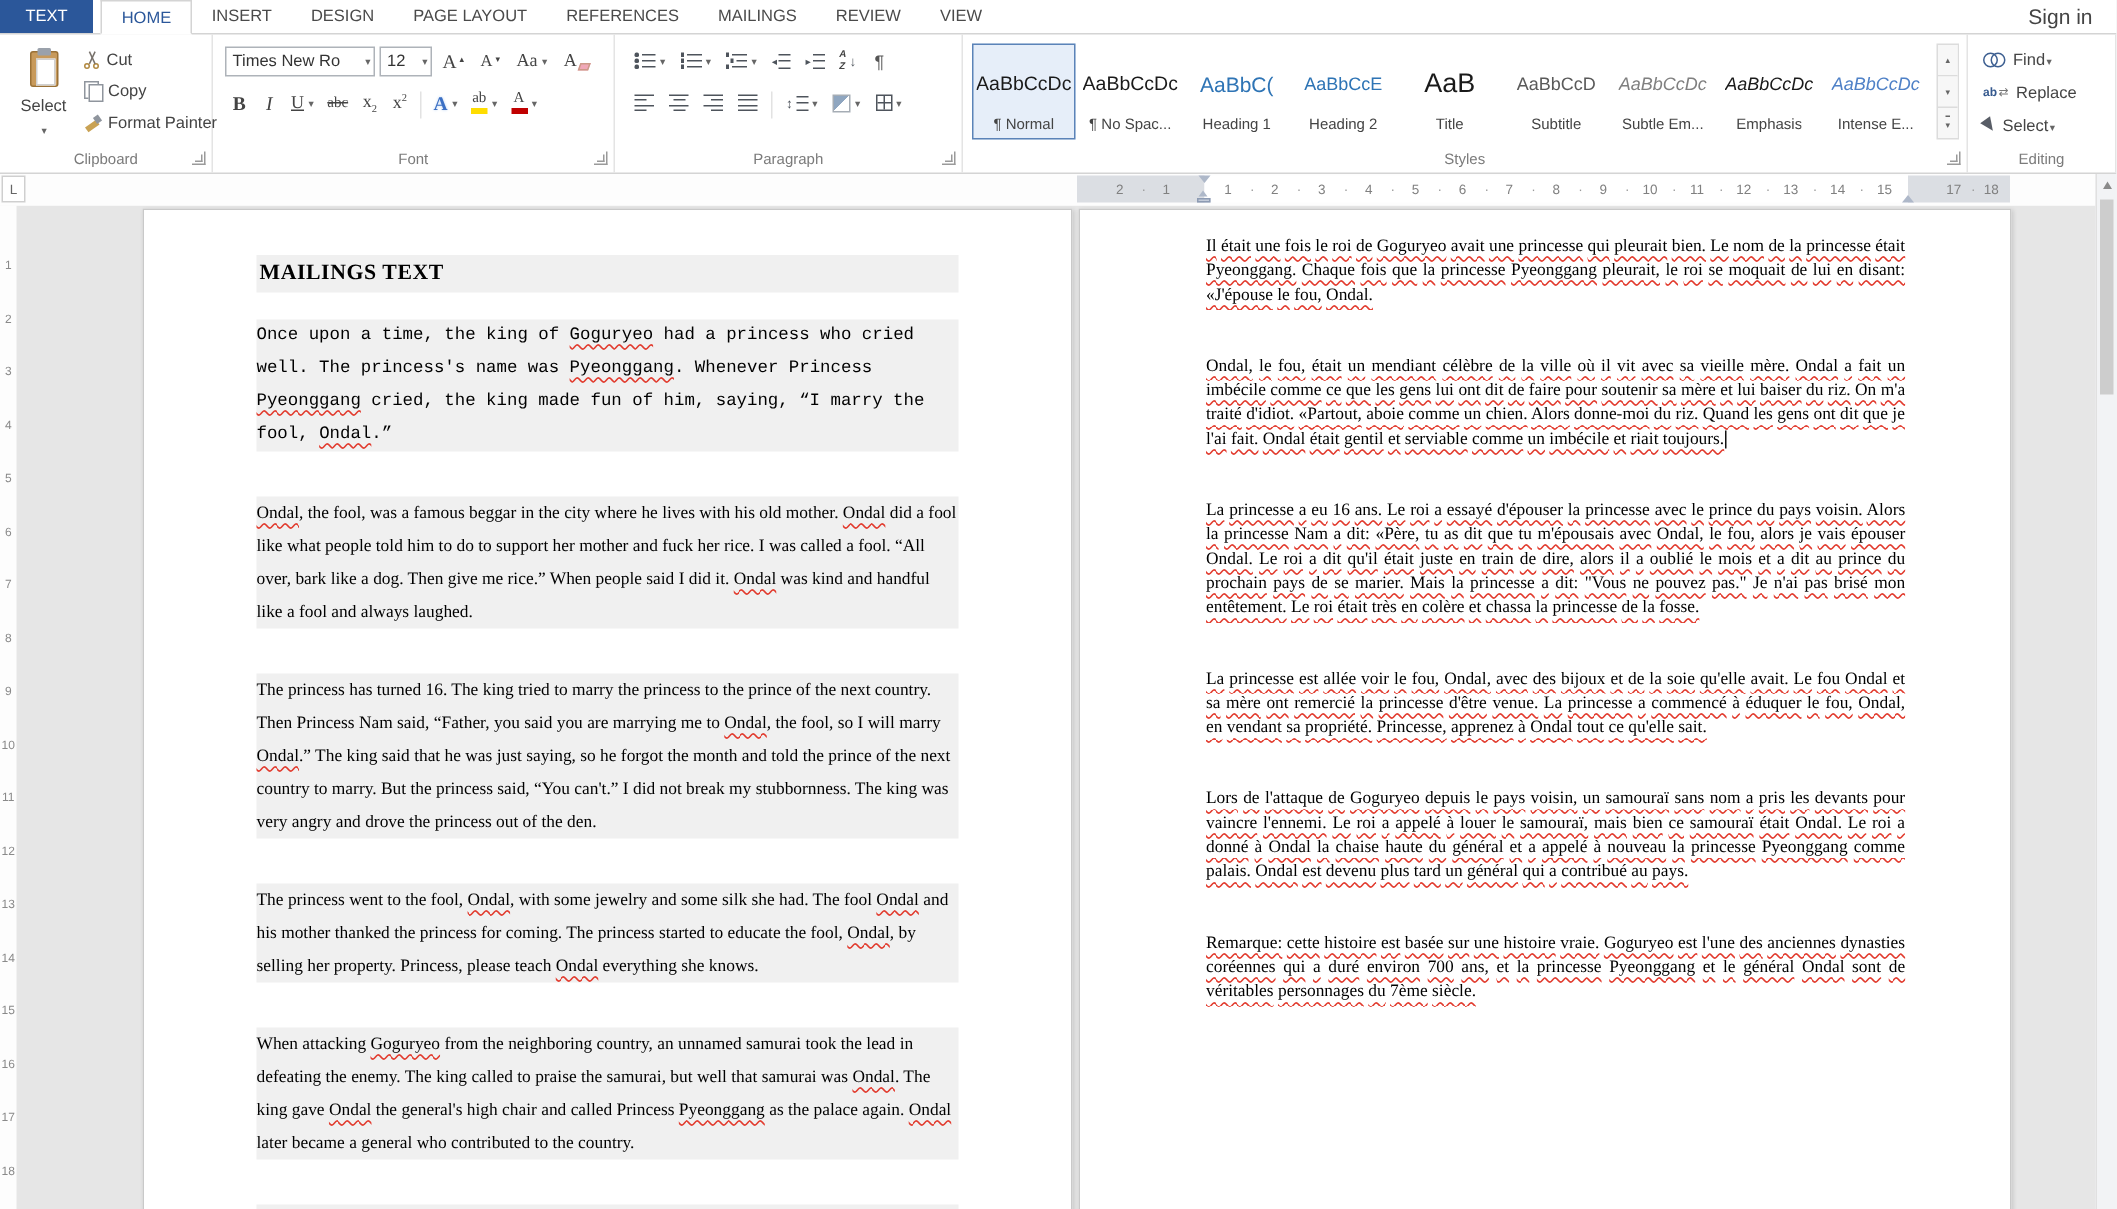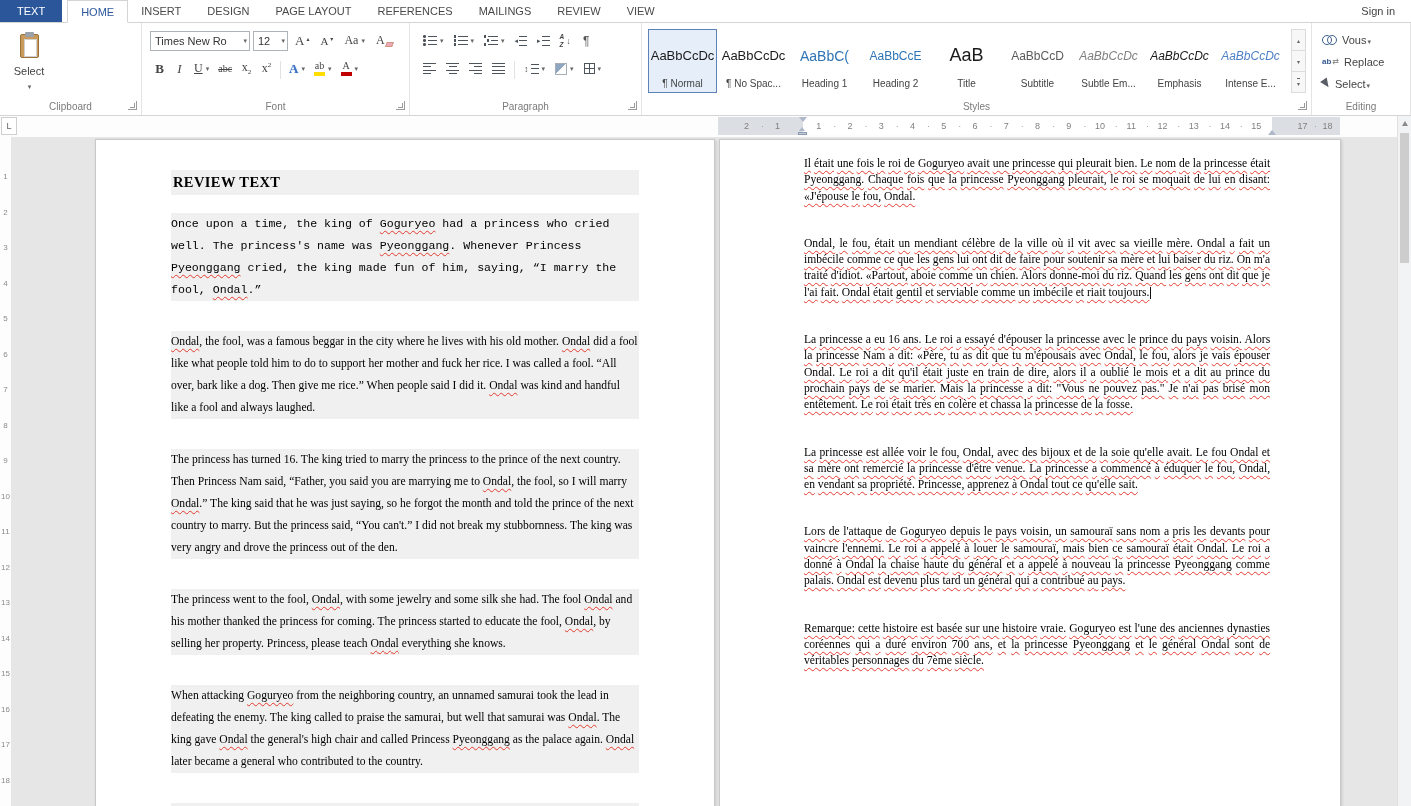--- a/index.html
+++ b/index.html
@@ -5,21 +5,21 @@
 *{margin:0;padding:0;box-sizing:border-box}
 html,body{width:1411px;height:806px}
 body{position:relative;overflow:hidden;background:#fff;color:#444;font-family:"Liberation Sans",sans-serif}
 
 
 .tabbar{position:absolute;top:0;left:0;width:100%;height:23px;background:#fff;border-bottom:1px solid #d4d4d4;display:flex;align-items:stretch;z-index:6}
 .tabs{display:flex}
 .tab{display:flex;align-items:center;padding:0 13px;font-size:11px;color:#4a4a4a;cursor:default;white-space:nowrap}
 .tab.file{background:#2b579a;color:#fff;padding:0 17px;margin-right:5px}
 .tab.active{color:#2b579a;background:#fff;border:1px solid #d4d4d4;border-bottom-color:#fff;margin-bottom:-1px}
-.signin{margin-left:auto;display:flex;align-items:center;padding-right:16px;font-size:11px;color:#444}
+.signin{margin-left:auto;display:flex;align-items:center;padding-right:16px;font-size:14px;color:#444}
 
 
 .ribbon{position:absolute;top:23px;left:0;width:100%;height:93px;background:#fff;border-bottom:1px solid #d4d4d4;display:flex;z-index:5}
 .group{position:relative;border-right:1px solid #e4e4e4;height:100%}
 .group-label{position:absolute;bottom:3px;left:0;width:100%;text-align:center;font-size:10px;color:#7b7b7b}
 .launcher{position:absolute;right:4px;bottom:5px;width:9px;height:9px;border-right:1px solid #9a9a9a;border-bottom:1px solid #9a9a9a}
 .launcher::after{content:"";position:absolute;right:1px;bottom:1px;width:4px;height:4px;border-right:1px solid #9a9a9a;border-bottom:1px solid #9a9a9a}
 .row{position:absolute;display:flex;align-items:flex-end}
 .rbtn{display:inline-flex;align-items:center;justify-content:center;gap:2px;height:21px;min-width:19px;padding:0 3px;font-size:11px;color:#444;border:1px solid transparent;border-radius:2px;white-space:nowrap}
 .dd::after{content:"▾";font-size:7px;color:#666;margin-left:1px}
@@ -186,20 +186,37 @@
   <div class="signin">Sign in</div>
 </div>
 
 <div class="ribbon">
 
   <div class="group g-clip">
     <div class="paste dd">
       <span class="paste-ic"></span>
       <span class="paste-label">Select</span>
     </div>
+    <div class="clip-btns">
+      <div class="sbtn">
+        <span class="cut-ic">
+            <i></i>
+            <i></i>
+          </span>
+        <span>Cut</span>
+      </div>
+      <div class="sbtn">
+        <span class="copy-ic"></span>
+        <span>Copy</span>
+      </div>
+      <div class="sbtn">
+        <span class="fp-ic"></span>
+        <span>Format Painter</span>
+      </div>
+    </div>
     <div class="group-label">Clipboard</div>
     <span class="launcher"></span>
   </div>
 
   <div class="group g-font">
     <div class="row f-r1">
       <div class="combo c-name dd">
           <span>Times New Ro</span>
         </div>
       <div class="combo c-size dd">
@@ -439,21 +456,21 @@
       <div class="gc-dn"></div>
       <div class="gc-more"></div>
     </div>
     <div class="group-label">Styles</div>
     <span class="launcher"></span>
   </div>
 
   <div class="group g-edit">
     <div class="ed-row" style="top:7px">
       <span class="find-ic"></span>
-      <span class="dd">Vous</span>
+      <span class="dd">Find</span>
     </div>
     <div class="ed-row" style="top:29px">
       <span class="rep-ic">
           <b>ab</b>
           <span>⇄</span>
         </span>
       <span>Replace</span>
     </div>
     <div class="ed-row" style="top:51px">
       <span class="sel-ic"></span>
@@ -512,21 +529,21 @@
     <span>14</span>
     <span>15</span>
     <span>16</span>
     <span>17</span>
     <span>18</span>
   </div>
 
 <div class="canvas">
   <div class="page page-left pg0">
     <div class="inner-l">
-      <h2 class="doc-title t-l shaded">REVIEW TEXT</h2>
+      <h2 class="doc-title t-l shaded">MAILINGS TEXT</h2>
       <div>
           <p class="docpara shaded" style="text-align: left; font-family: Liberation Mono, monospace;">Once upon a time, the king of <span class="sp">Goguryeo</span> had a princess who cried well. The princess's name was <span class="sp">Pyeonggang</span>. Whenever Princess <span class="sp">Pyeonggang</span> cried, the king made fun of him, saying, “I marry the fool, <span class="sp">Ondal</span>.”</p>
           <p class="docpara shaded" style="text-align: left;"><span class="sp">Ondal</span>, the fool, was a famous beggar in the city where he lives with his old mother. <span class="sp">Ondal</span> did a fool like what people told him to do to support her mother and fuck her rice. I was called a fool. “All over, bark like a dog. Then give me rice.” When people said I did it. <span class="sp">Ondal</span> was kind and handful like a fool and always laughed.</p>
           <p class="docpara shaded" style="text-align: left;">The princess has turned 16. The king tried to marry the princess to the prince of the next country. Then Princess Nam said, “Father, you said you are marrying me to <span class="sp">Ondal</span>, the fool, so I will marry <span class="sp">Ondal</span>.” The king said that he was just saying, so he forgot the month and told the prince of the next country to marry. But the princess said, “You can't.” I did not break my stubbornness. The king was very angry and drove the princess out of the den.</p>
           <p class="docpara shaded" style="text-align: left;">The princess went to the fool, <span class="sp">Ondal</span>, with some jewelry and some silk she had. The fool <span class="sp">Ondal</span> and his mother thanked the princess for coming. The princess started to educate the fool, <span class="sp">Ondal</span>, by selling her property. Princess, please teach <span class="sp">Ondal</span> everything she knows.</p>
           <p class="docpara shaded" style="text-align: left;">When attacking <span class="sp">Goguryeo</span> from the neighboring country, an unnamed samurai took the lead in defeating the enemy. The king called to praise the samurai, but well that samurai was <span class="sp">Ondal</span>. The king gave <span class="sp">Ondal</span> the general's high chair and called Princess <span class="sp">Pyeonggang</span> as the palace again. <span class="sp">Ondal</span> later became a general who contributed to the country.</p>
           <p class="docpara shaded" style="text-align: left;">Note: This story is based on a true story. <span class="sp">Goguryeo</span> is one of Korea's ancient dynasties that lasted about 700 years, and Princess  and General  are real figures from the</p>
         </div>
     </div>
   </div>

